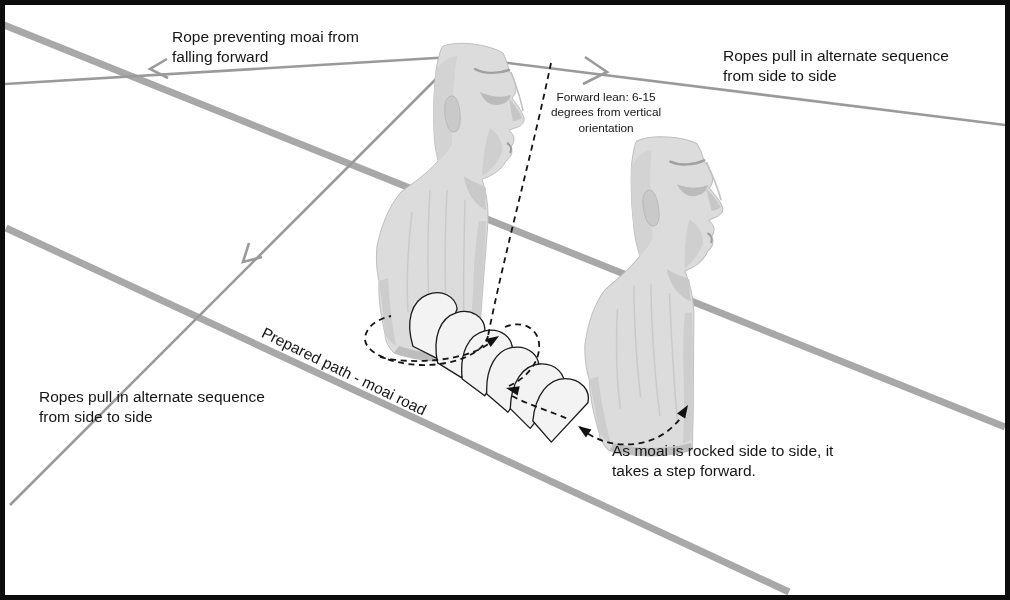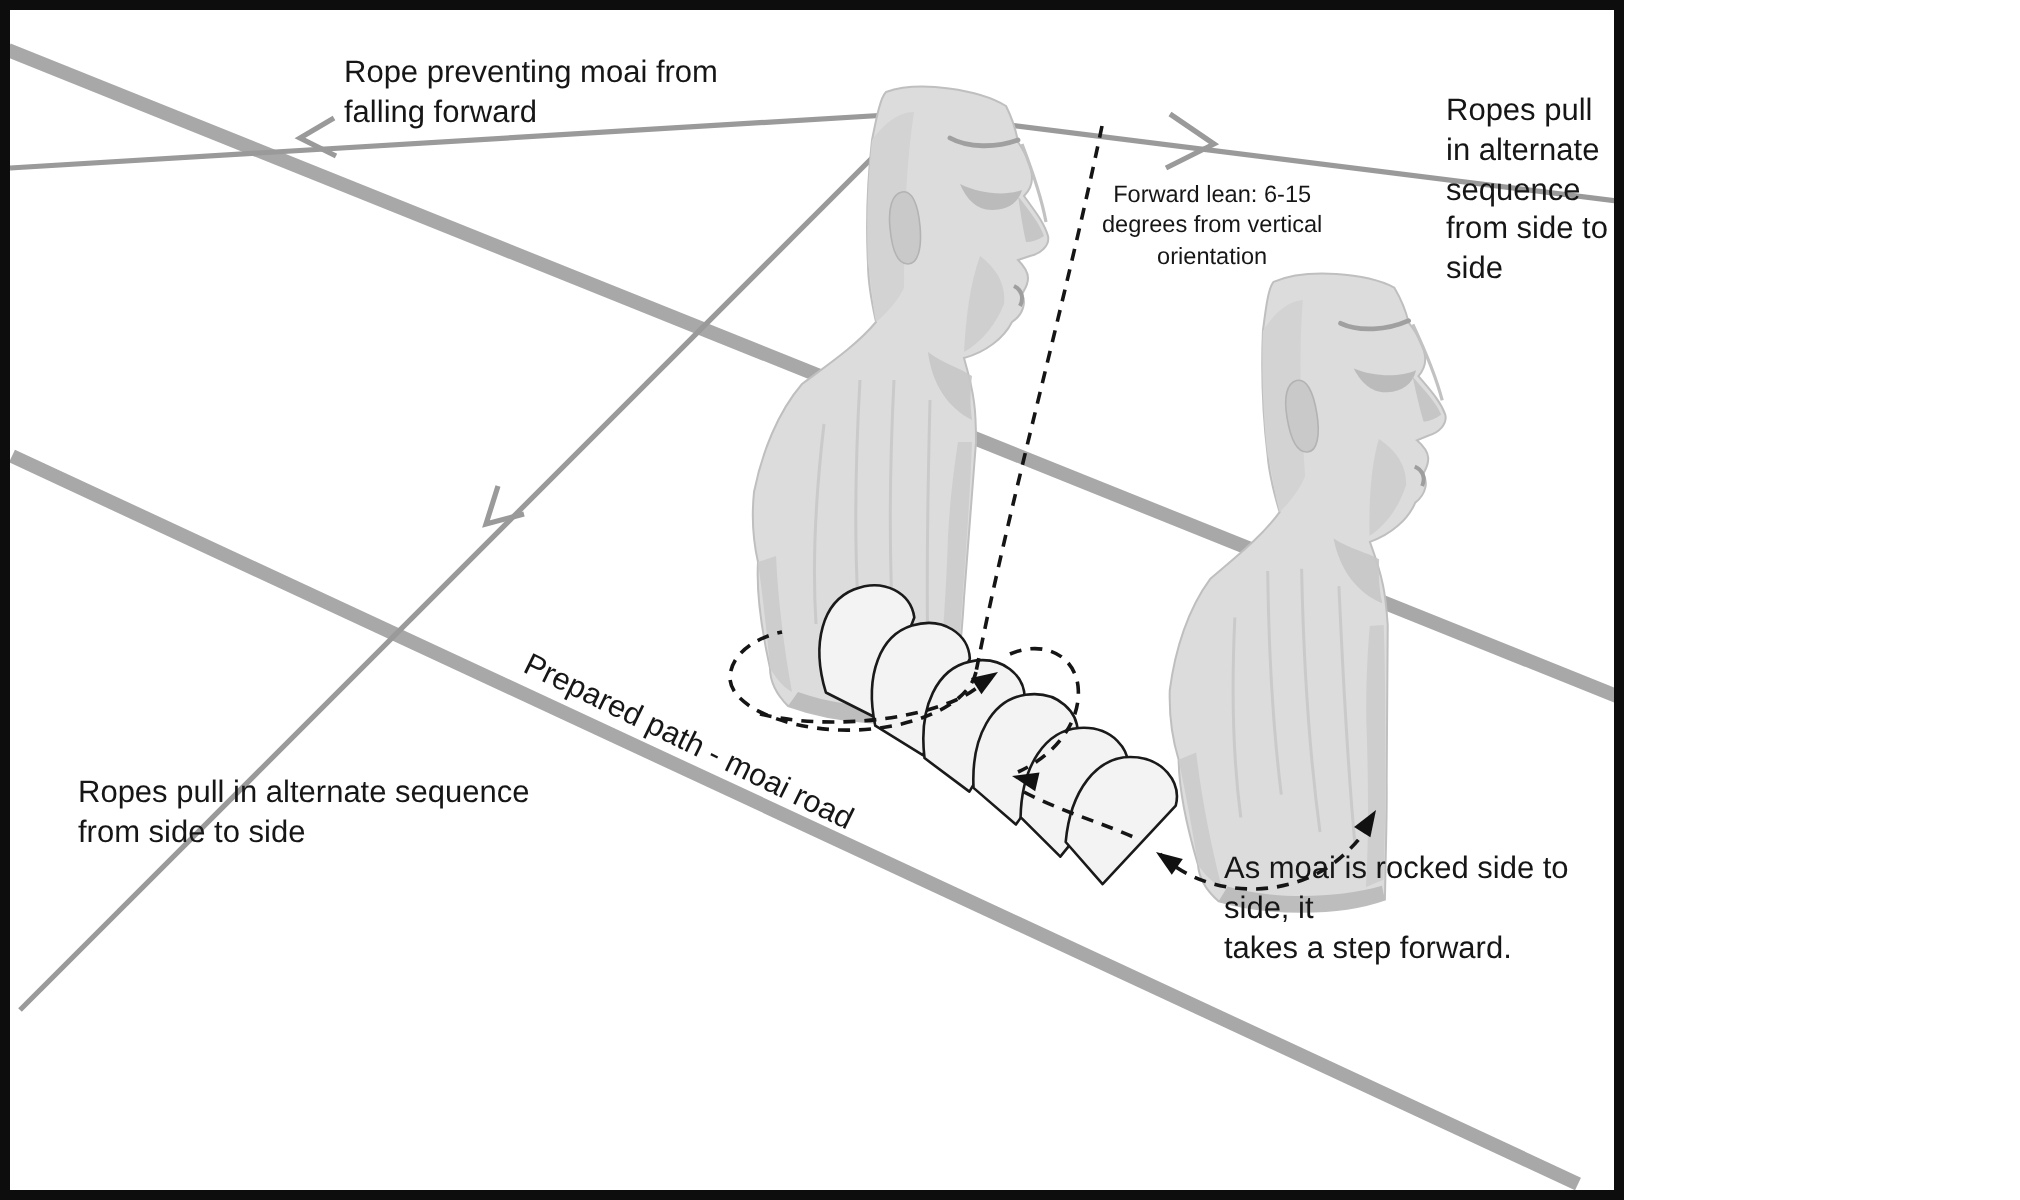--- a/index.html
+++ b/index.html
@@ -1,17 +1,17 @@
 <!DOCTYPE html>
 <html><head>
 <meta charset="utf-8">
 <style>
   html,body{margin:0;padding:0;background:#ffffff;}
   .stage{
-    position:relative;width:812px;height:600px;background:#ffffff;
+    position:relative;width:1010px;height:600px;background:#ffffff;
     overflow:hidden;font-family:"Liberation Sans",sans-serif;
   }
   .gfx{position:absolute;left:0;top:0;width:1010px;height:600px;display:block;}
   .lbl{
     position:absolute;color:#161616;font-size:15.5px;line-height:1.28;
     white-space:pre-line;letter-spacing:0px;
   }
   .lbl-small{font-size:11.8px;line-height:1.3;}
   .lbl-rotated{transform:rotate(26deg);transform-origin:0 0;}
   .frame{
@@ -117,17 +117,17 @@
 
   <div class="lbl lbl-small" style="left:551px;top:90px;text-align:center;">Forward lean: 6-15
 degrees from vertical
 orientation</div>
 
   <div class="lbl lbl-rotated" style="left:267px;top:323px;">Prepared path - moai road</div>
 
   <div class="lbl" style="left:39px;top:387px;">Ropes pull in alternate sequence
 from side to side</div>
 
-  <div class="lbl" style="left:612px;top:425px;">As moai is rocked side to side, it
+  <div class="lbl" style="left:612px;top:441px;">As moai is rocked side to side, it
 takes a step forward.</div>
 
   <div class="frame"></div>
 </div>
 
 </body></html>

